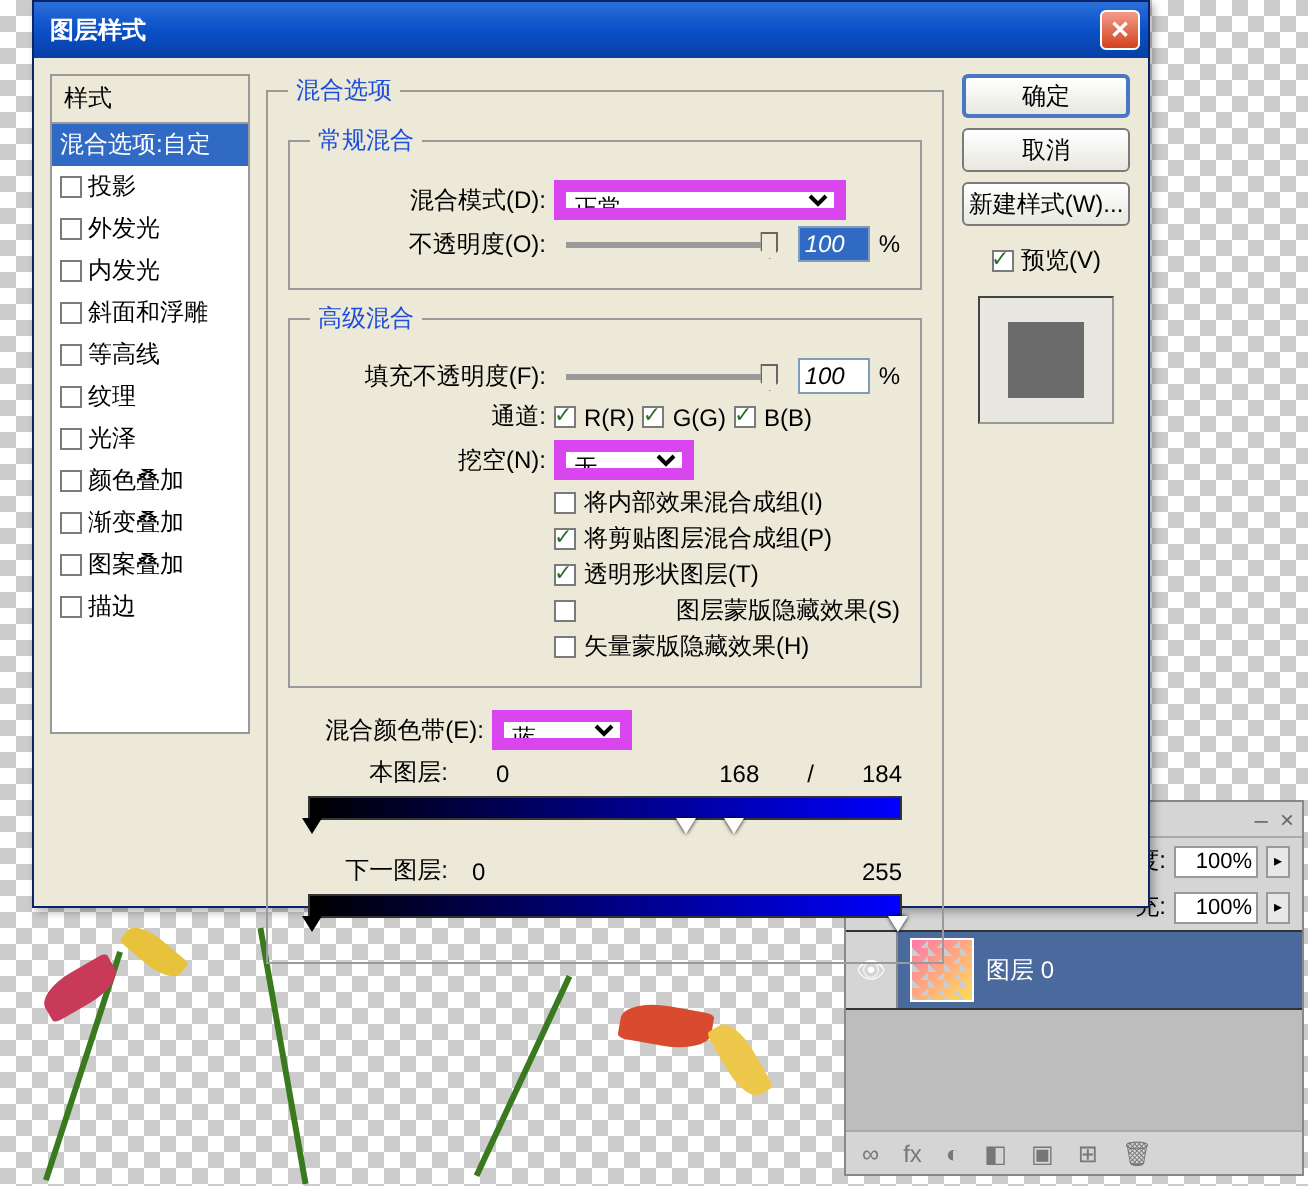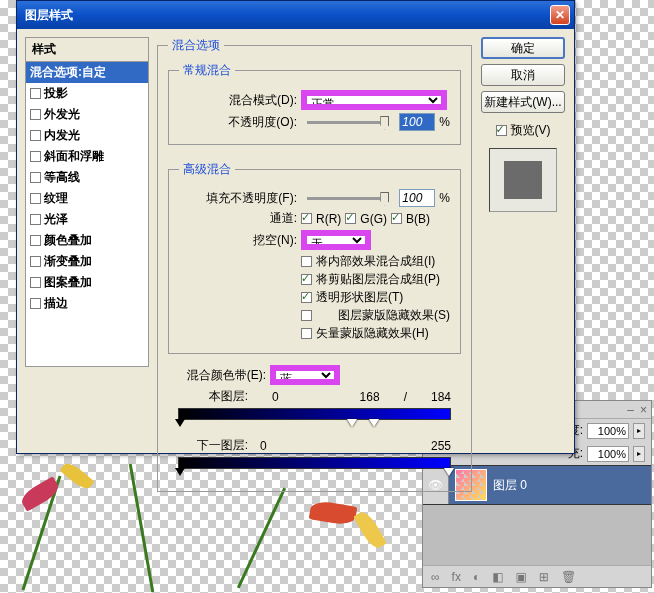--- a/index.html
+++ b/index.html
@@ -15,21 +15,21 @@
   background-position: 0 0, 0 8px, 8px -8px, -8px 0;
   background-color: #fff;
 }
 
 .dialog { position: absolute; left: 16px; top: 0; width: 559px; height: 454px; background: #ece9d8; border: 1px solid #0a246a; box-shadow: 2px 2px 4px rgba(0,0,0,0.3); z-index: 10; }
 .titlebar { height: 28px; background: linear-gradient(to bottom, #2a6fd8 0%, #0b50c7 50%, #0740a6 100%); color: #fff; display: flex; align-items: center; padding: 0 4px 0 8px; font-weight: bold; font-size: 13px; }
 .titlebar .title { flex: 1; }
 .close-btn { width: 20px; height: 20px; background: linear-gradient(to bottom, #f19c8c, #d2421f); border: 1px solid #fff; border-radius: 3px; color: #fff; display: flex; align-items: center; justify-content: center; font-weight: bold; cursor: pointer; }
 .dialog-body { display: flex; padding: 8px; gap: 8px; height: calc(100% - 28px); }
 
-.styles-col { width: 124px; font-weight: bold; }
+.styles-col { width: 100px; }
 .styles-header { background: #ece9d8; border: 1px solid #999; border-bottom: none; padding: 3px 6px; }
 .styles-list { border: 1px solid #999; background: #fff; height: 306px; }
 .styles-list .item { display: flex; align-items: center; padding: 2px 4px; gap: 3px; cursor: pointer; }
 .styles-list .item.selected { background: #316ac5; color: #fff; }
 .cb { width: 11px; height: 11px; border: 1px solid #7a7a7a; background: #fff; display: inline-block; flex-shrink: 0; position: relative; }
 .cb.checked::after { content: "✓"; position: absolute; left: -1px; top: -3px; font-size: 11px; color: #2a6e2a; }
 .indent { padding-left: 18px; }
 
 .center-col { flex: 1; display: flex; flex-direction: column; gap: 6px; }
 fieldset { border: 1px solid #9a9a9a; padding: 8px 10px 10px 10px; }
@@ -145,21 +145,21 @@
           <div class="item">
             <span class="cb"></span>
             <span>描边</span>
           </div>
         </div>
     </div>
 
     <div class="center-col">
       <fieldset>
         <legend>混合选项</legend>
-        <fieldset style="margin-bottom:16px">
+        <fieldset style="margin-bottom:6px">
           <legend>常规混合</legend>
           <div class="row">
             <span class="label">混合模式(D):</span>
             <select class="combo" style="width:146px"><option>正常</option></select>
           </div>
           <div class="row">
             <span class="label">不透明度(O):</span>
             <div class="slider-track">
                 <div class="slider-thumb"></div>
               </div>

